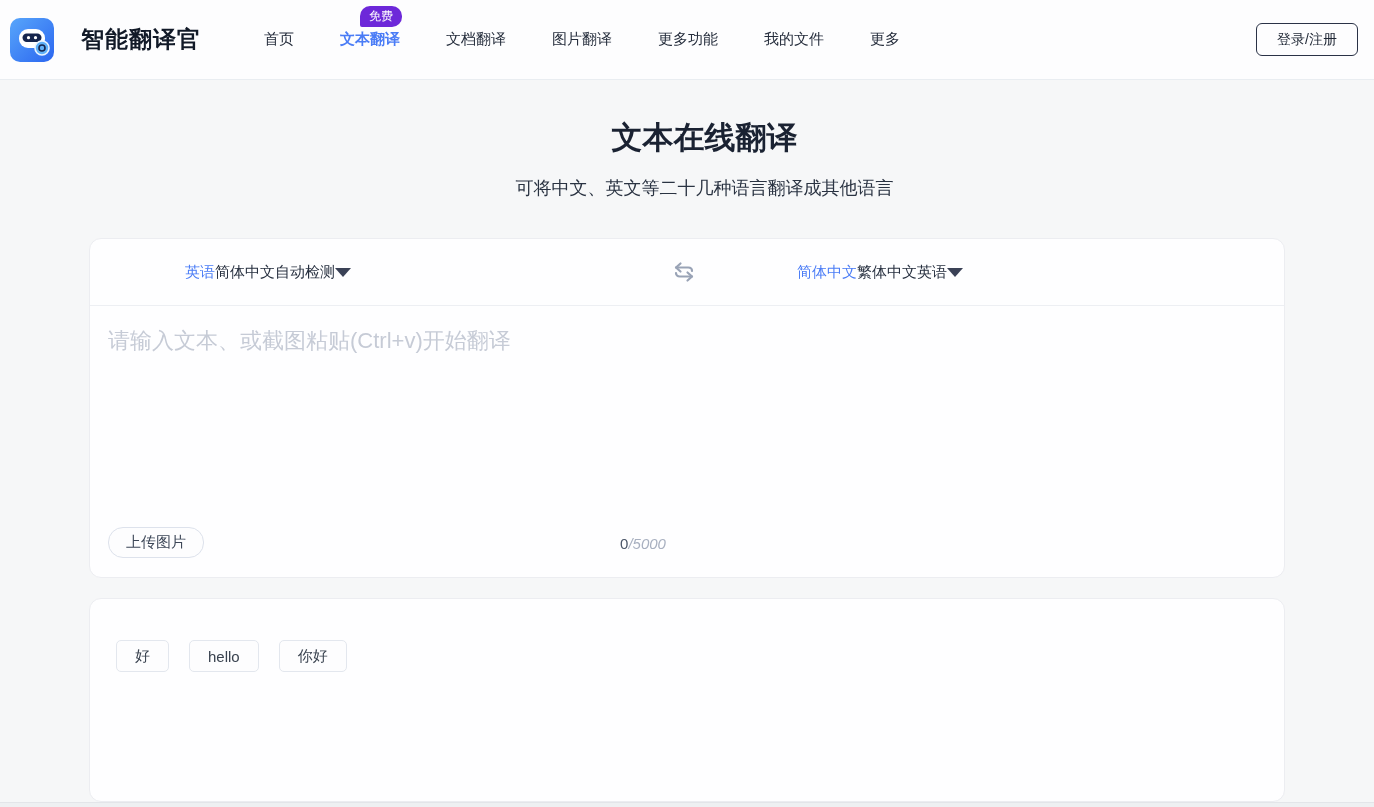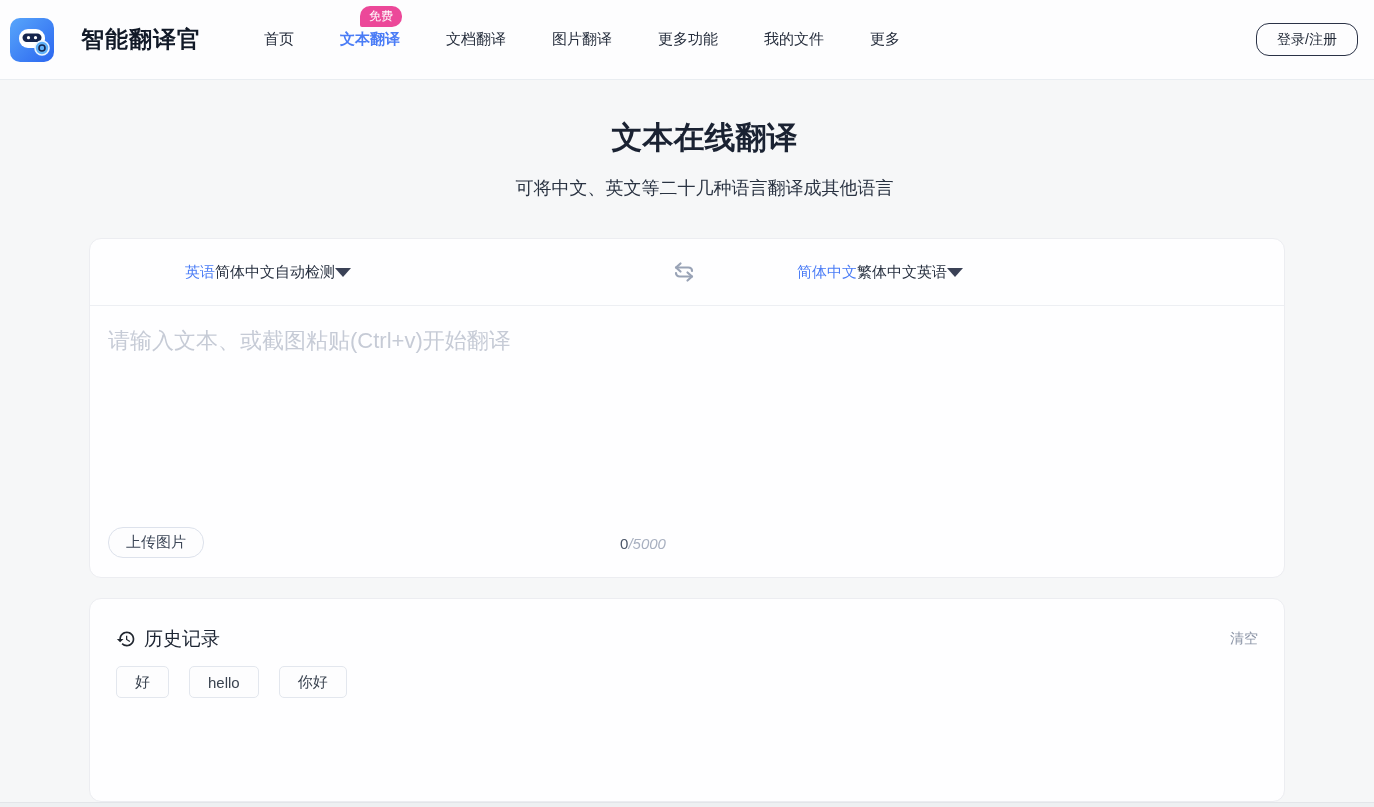--- a/index.html
+++ b/index.html
@@ -24,29 +24,29 @@
   .logo-svg { width: 44px; height: 44px; display: block; }
   .brand-name { font-size: 23px; font-weight: 700; color: #121a28; letter-spacing: 1px; }
   .nav { display: flex; align-items: center; margin-left: 40px; }
   .nav-item {
     position: relative; font-size: 15px; color: #252d3c;
     padding: 0 23px; cursor: pointer; white-space: nowrap;
   }
   .nav-item.active { color: #4a7cf6; font-weight: 700; }
   .nav-badge {
     position: absolute; top: -24px; left: 43px;
-    background: #ec4899; color: #fff;
+    background: #6d28d9; color: #fff;
     font-size: 12px; font-weight: 400; line-height: 1;
     padding: 4px 9px 5px;
     border-radius: 10px 10px 10px 2px;
     white-space: nowrap;
   }
   .login-btn {
     margin-left: auto; height: 33px; padding: 0 20px;
-    border: 1px solid #2a3246; border-radius: 13px;
+    border: 1px solid #2a3246; border-radius: 6px;
     background: transparent; font-size: 14px; color: #1d2533;
     font-family: inherit; cursor: pointer;
   }
 
   
   .hero { padding-top: 42px; text-align: center; padding-left: 35px; }
   .hero-title { margin: 0; font-size: 31px; font-weight: 700; color: #1a2232; line-height: 1.05; }
   .hero-subtitle { margin: 23px 0 0; font-size: 18px; color: #2a3342; line-height: 1.15; }
 
   
@@ -205,27 +205,20 @@
 
   <div class="card-foot">
     <button class="upload-btn">上传图片</button>
     <div class="char-count">
       <span class="char-current">0</span><span class="char-limit">/5000</span>
     </div>
   </div>
 </div>
 
 <div class="history-card">
-  <div class="history-head">
-    <svg class="history-icon-svg" viewBox="0 0 24 24">
-      <path fill="#20262f" d="M13 3c-4.97 0-9 4.03-9 9H1l3.89 3.89.07.14L9 12H6c0-3.87 3.13-7 7-7s7 3.13 7 7-3.13 7-7 7c-1.93 0-3.68-.79-4.94-2.06l-1.42 1.42A8.954 8.954 0 0 0 13 21c4.97 0 9-4.03 9-9s-4.03-9-9-9zm-1 5v5l4.28 2.54.72-1.21-3.5-2.08V8H12z"></path>
-    </svg>
-    <span class="history-title">历史记录</span>
-    <button class="clear-btn">清空</button>
-  </div>
   <div class="history-chips">
     <span class="chip">好</span>
     <span class="chip">hello</span>
     <span class="chip">你好</span>
   </div>
 </div>
 
 <div class="footer-strip"></div>
 
 </body></html>

